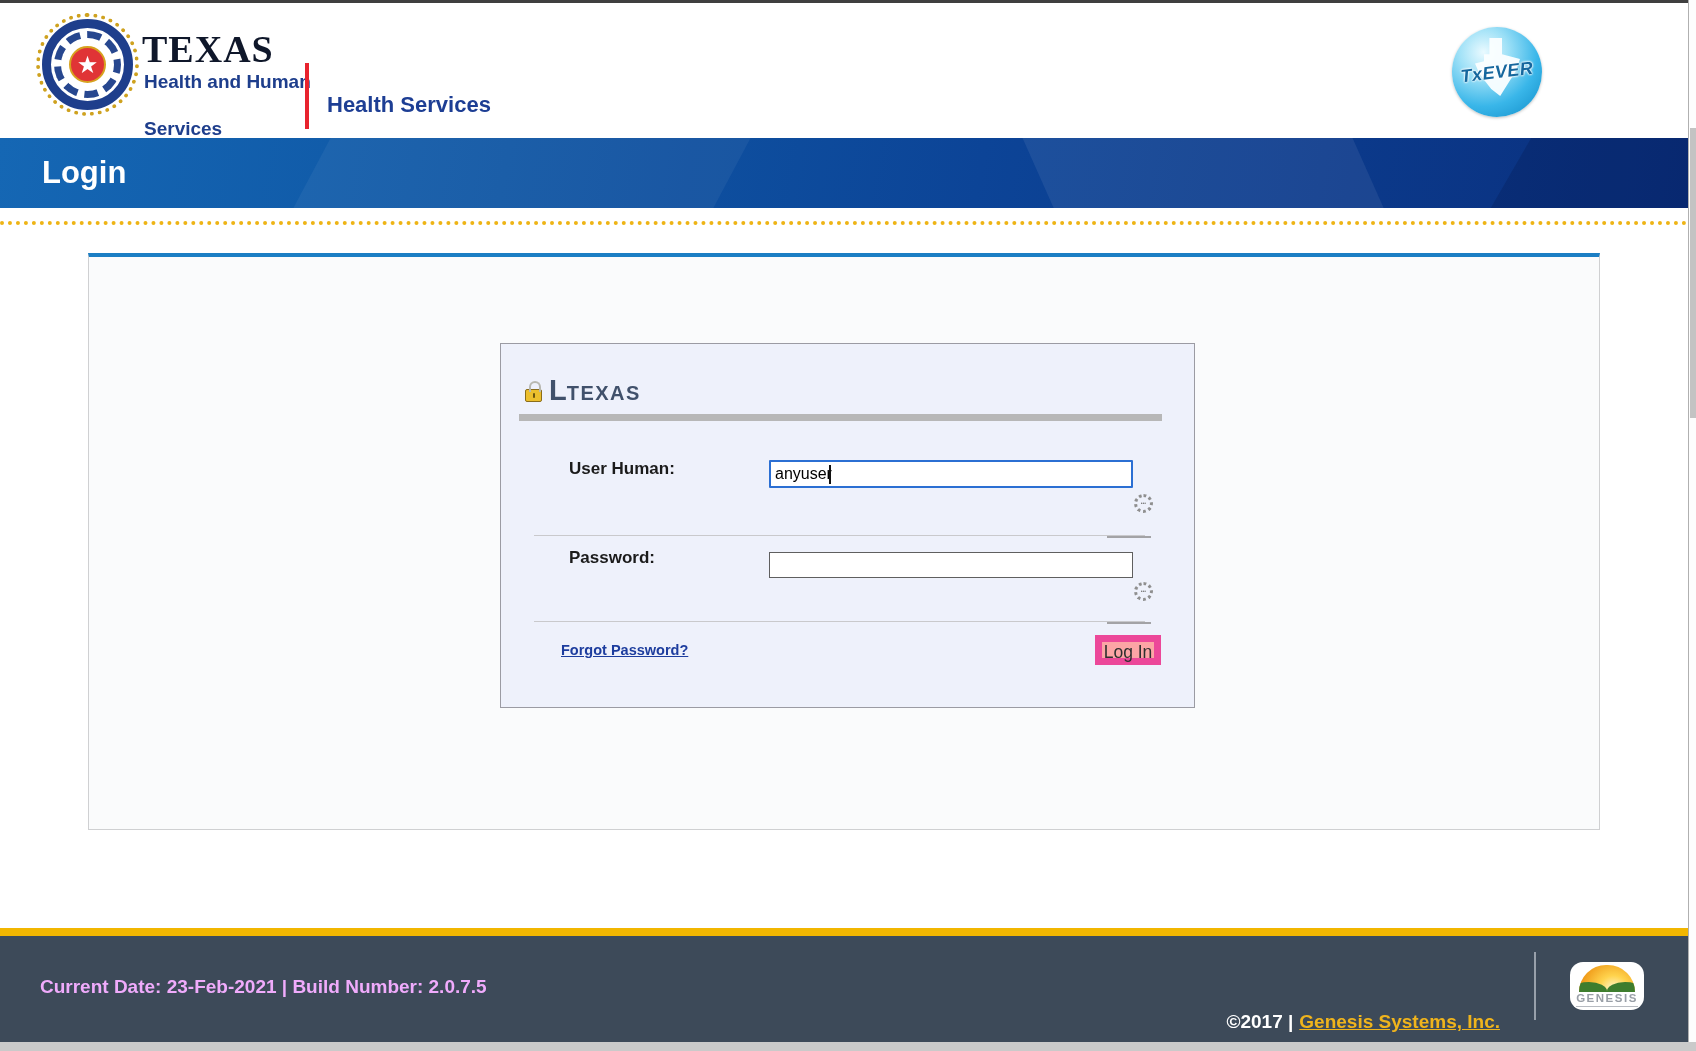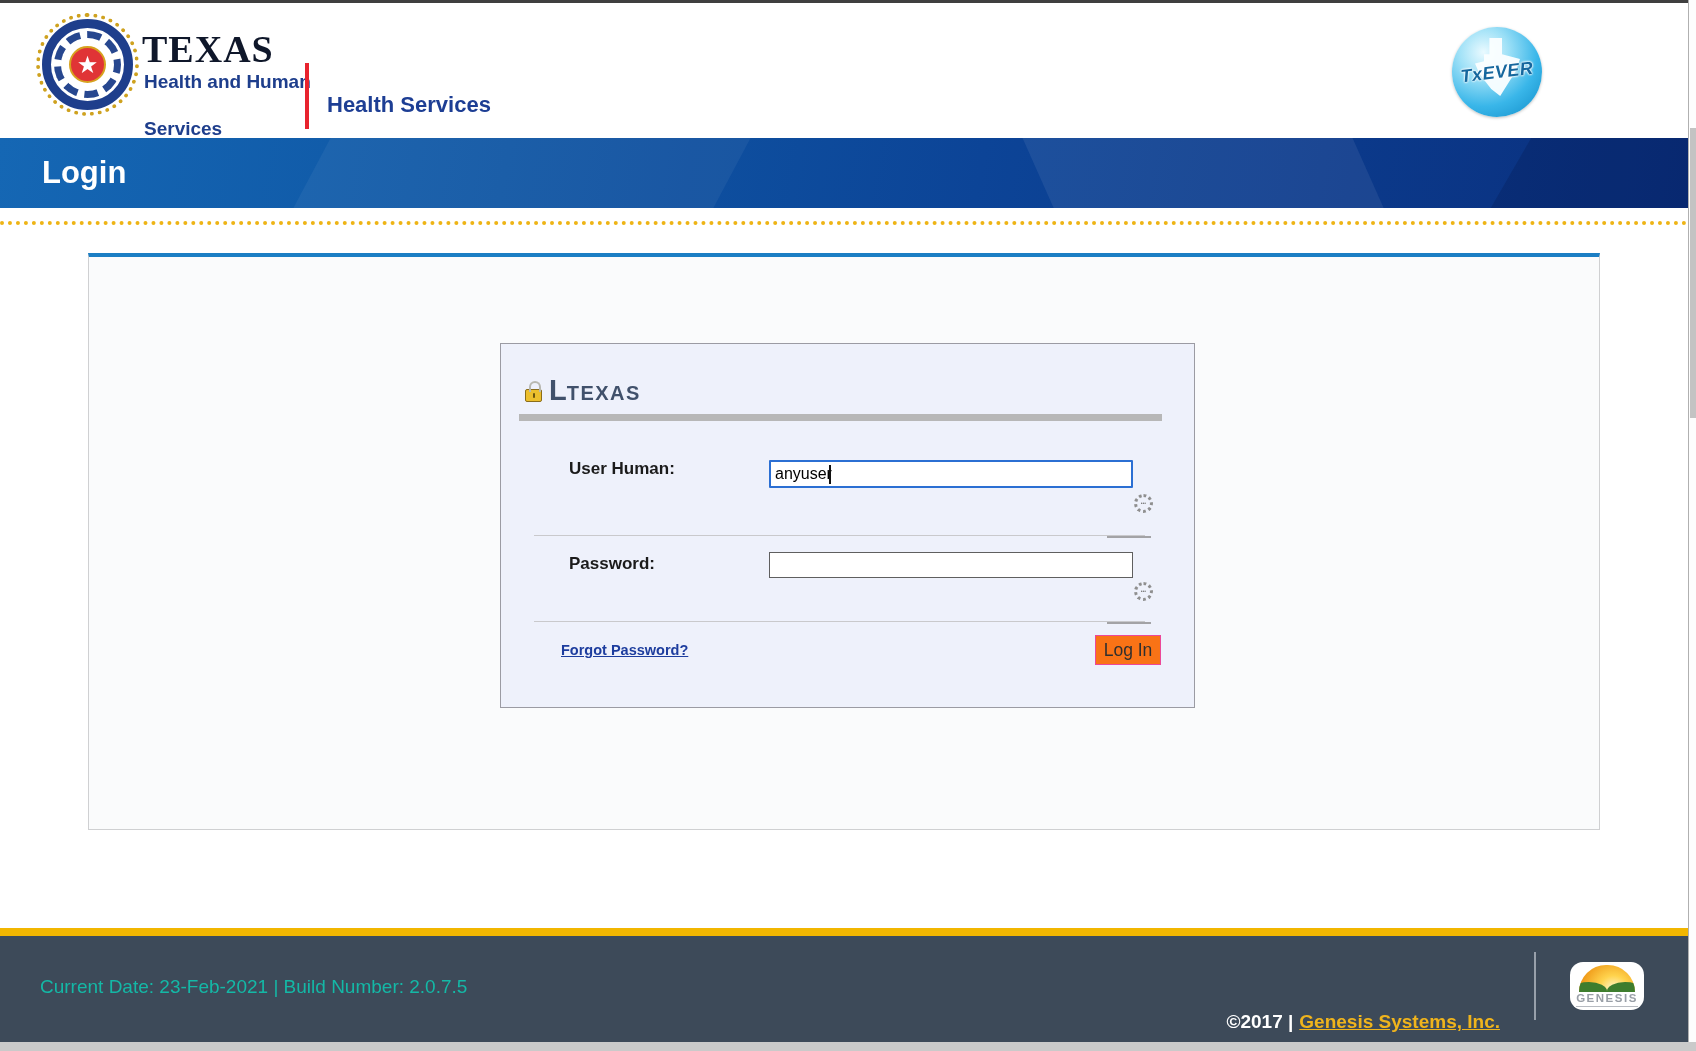--- a/index.html
+++ b/index.html
@@ -54,46 +54,46 @@
   .lock::before { content:""; position:absolute; left:2.5px; top:-9px; width:8px; height:9px; border:2.5px solid #b8b8b0; border-bottom:none; border-radius:6px 6px 0 0; }
   .lock::after { content:""; position:absolute; left:6.5px; top:3px; width:2px; height:5px; background:#6b550f; border-radius:1px; }
 
   .login-heading { position:absolute; left:48px; top:30px; color:#41516b; font-weight:bold; }
   .login-heading .cap { font-size:29px; }
   .login-heading .rest { font-size:20px; letter-spacing:1.5px; }
 
   .head-bar { position:absolute; left:18px; top:70px; width:643px; height:7px; background:#b7b7b7; }
 
   .fld-label { position:absolute; left:68px; font-weight:bold; font-size:17px; color:#1b1b1b; }
-  .lbl-user { top:115px; } .lbl-pass { top:210px; }
+  .lbl-user { top:115px; } .lbl-pass { top:204px; }
 
   .inp { position:absolute; left:268px; width:364px; height:28px; font-size:16px; padding:2px 4px; background:#fff; font-family:"Liberation Sans", sans-serif; }
   .inp-user { top:116px; border:2px solid #2b6fd3; border-radius:1px; }
   .inp-pass { top:208px; height:26px; border:1px solid #5f5f5f; }
   .caret { position:absolute; left:328px; top:121px; width:2px; height:19px; background:#111; }
 
   .spin { position:absolute; left:633px; width:19px; height:19px; border-radius:50%; border:3px dotted #8f8f8f; }
   .spin::after { content:"•••"; position:absolute; left:0; top:3px; width:13px; text-align:center; font-size:5px; color:#777; letter-spacing:0; }
   .spin1 { top:150px; } .spin2 { top:238px; }
 
   .row-hr { position:absolute; left:33px; width:611px; height:1px; background:#c9c9cc; }
   .hr1 { top:191px; } .hr2 { top:277px; }
   .hr-dash { position:absolute; left:1107px; width:44px; height:2px; background:#a3a3a6; }
   .hrd1 { top:536px; } .hrd2 { top:622px; }
 
   .forgot { position:absolute; left:60px; top:298px; font-weight:bold; font-size:14.5px; color:#1d3d9e; text-decoration:underline; cursor:pointer; }
 
-  .login-btn { position:absolute; left:594px; top:291px; width:66px; height:30px; background:#f97316; border:1px solid #ec4899; font-size:17.5px; color:#2f2f2f; font-family:"Liberation Sans", sans-serif; cursor:pointer; }
+  .login-btn { position:absolute; left:594px; top:291px; width:66px; height:30px; background:#fca5a5; border:7px solid #ec4899; font-size:17.5px; color:#2f2f2f; font-family:"Liberation Sans", sans-serif; cursor:pointer; }
 
   .error-msg { position:absolute; left:598px; top:723px; width:472px; font-weight:bold; font-size:17.5px; line-height:24px; color:#bf0000; }
 
   
   .gold-bar { position:absolute; left:0; top:928px; width:1688px; height:8px; background:#f2b600; }
   .footer { position:absolute; left:0; top:936px; width:1688px; height:106px; background:#3d4a59; }
-  .footer-left { position:absolute; left:40px; top:40px; font-weight:normal; font-size:19px; color:#14b8a6; }
+  .footer-left { position:absolute; left:40px; top:40px; font-weight:bold; font-size:19px; color:#f0abfc; }
   .footer-copy { position:absolute; right:188px; top:40px; font-weight:bold; font-size:19px; color:#fff; white-space:nowrap;margin-top:35px; }
   .footer-copy a { color:#f0b41c; text-decoration:underline; cursor:pointer; margin-left:6px; }
   .f-divider { position:absolute; left:1534px; top:16px; width:2px; height:68px; background:#98a0aa; }
   .genesis { position:absolute; left:1570px; top:26px; width:74px; height:48px; background:#fff; border-radius:13px; }
   .g-sun { position:absolute; left:9px; top:3px; width:56px; height:27px; border-radius:56px 56px 0 0; overflow:hidden;
     background:radial-gradient(circle at 62% 95%, #fffbe2 0%, #ffd34d 35%, #f09c1a 75%, #d97f0e 100%); }
   .g-sun::before { content:""; position:absolute; left:-8px; bottom:-8px; width:36px; height:18px; background:#3e7d2e; border-radius:50%; }
   .g-sun::after  { content:""; position:absolute; right:-8px; bottom:-8px; width:36px; height:18px; background:#3e7d2e; border-radius:50%; }
   .g-text { position:absolute; left:0; top:30px; width:100%; text-align:center; font-size:11.5px; font-weight:bold; color:#9aa0a8; letter-spacing:1.5px; }
   .g-line { position:absolute; left:6px; top:44px; width:62px; height:1px; background:#b7bbc1; }

